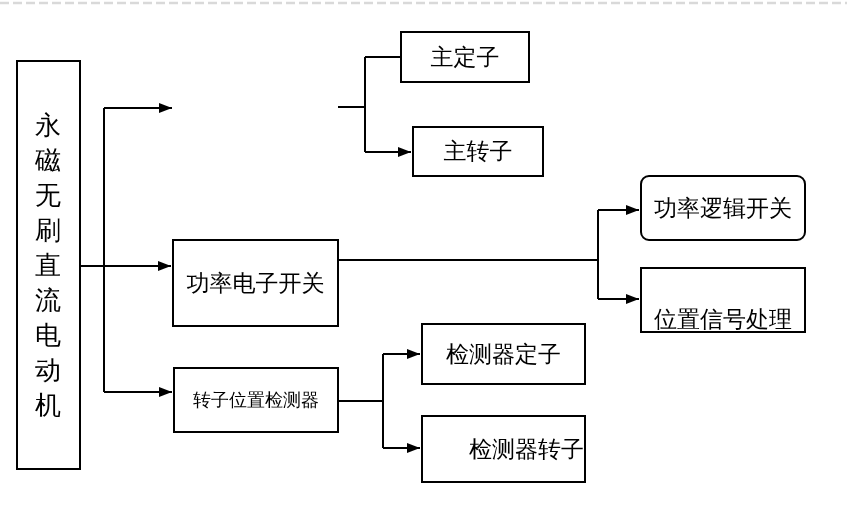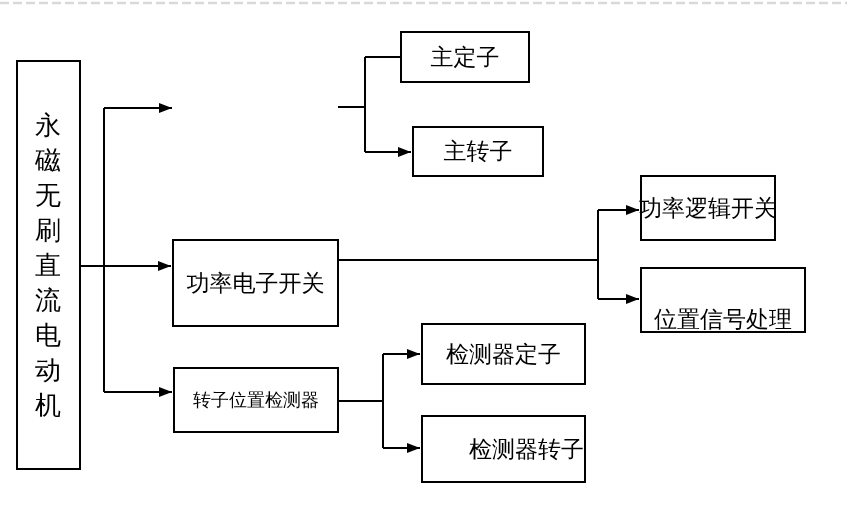--- a/index.html
+++ b/index.html
@@ -45,21 +45,21 @@
     width: 27px;
     word-break: break-all;
     white-space: normal;
     line-height: 35px;
     text-align: left;
   }
   .node.motor-body      { left: 173px; top: 74px;  width: 165px; height: 66px; }
   .node.main-stator     { left: 400px; top: 31px;  width: 130px; height: 52px; }
   .node.main-rotor      { left: 412px; top: 126px; width: 132px; height: 51px; }
   .node.power-switch    { left: 172px; top: 239px; width: 167px; height: 88px; }
-  .node.power-logic     { left: 640px; top: 175px; width: 136px; height: 66px; }
+  .node.power-logic     { left: 640px; top: 175px; width: 166px; height: 66px; border-radius: 9px; }
   .node.position-signal { left: 640px; top: 267px; width: 166px; height: 66px; align-items: flex-end; }
   .node.rotor-detector  { left: 173px; top: 367px; width: 166px; height: 66px; font-size: 18px; }
   .node.detector-stator { left: 421px; top: 323px; width: 165px; height: 62px; }
   .node.detector-rotor  { left: 421px; top: 415px; width: 165px; height: 68px; justify-content: flex-end; }
 </style>
 </head>
 <body>
 
 <div class="stage">
 

